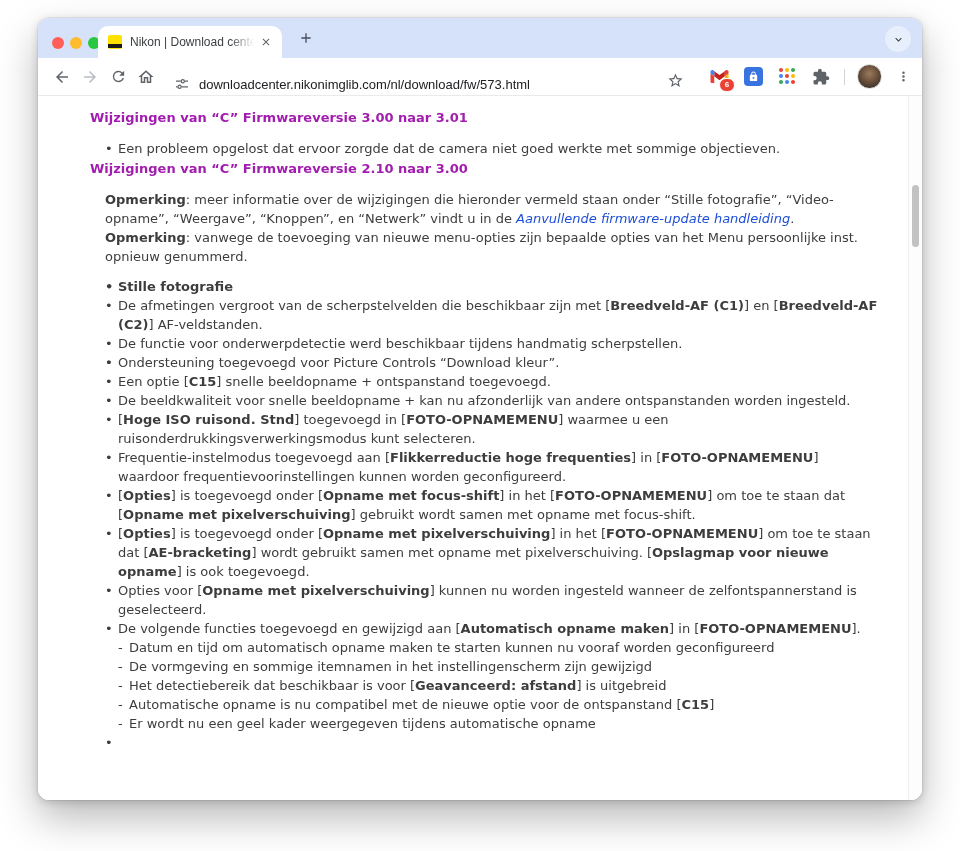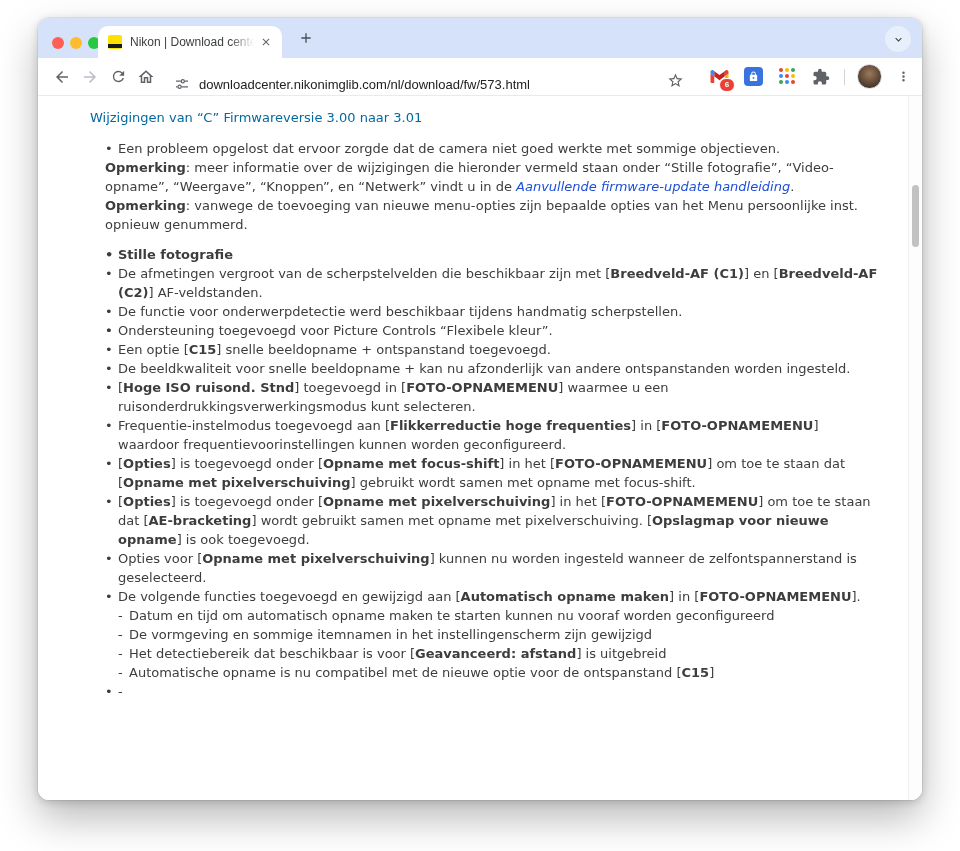--- a/index.html
+++ b/index.html
@@ -53,21 +53,21 @@
   .avatar{width:25px;height:25px;border-radius:50%;background:radial-gradient(circle at 50% 38%,#9a7a5d 0%,#6b503c 45%,#23201e 100%);border:1px solid #dadce0;box-sizing:border-box;}
   .kebab{width:18px;height:22px;display:flex;align-items:center;justify-content:center;color:#5f6368;}
   
   .contentarea{flex:1;position:relative;background:#fff;overflow:hidden;}
   .scrolltrack{position:absolute;right:0;top:0;bottom:0;width:13px;border-left:1px solid #efefef;background:#fdfdfd;}
   .scrollthumb{position:absolute;right:3px;top:89px;width:7px;height:62px;border-radius:4px;background:#c2c2c2;}
   .doc{
     padding:12px 44px 0 52px;font-family:"DejaVu Sans", sans-serif;font-size:13px;line-height:19px;color:#3d3d3d;
   }
   .blk{position:relative;}
-  .blk.h{font-weight:normal;margin:1px 0 12px 0;color:#0369a1;}
+  .blk.h{font-weight:bold;margin:1px 0 12px 0;color:#a21caf;}
   .doc .blk.h:first-child{margin-top:0;}
   .blk.note{margin-left:15px;}
   .blk.bullet,.blk.bbullet{margin-left:15px;padding-left:13px;}
   .blk.bbullet{font-weight:bold;margin-top:11px;}
   .blk.sub{margin-left:28px;padding-left:11px;}
   .marker{position:absolute;left:0;top:0;}
   .bold{font-weight:bold;}
   .link{color:#1d4ed8;font-style:italic;cursor:pointer;}
 </style>
 </head>
@@ -182,41 +182,42 @@
             <path d="M12 8a2 2 0 1 0 0-4 2 2 0 0 0 0 4zm0 2a2 2 0 1 0 0 4 2 2 0 0 0 0-4zm0 6a2 2 0 1 0 0 4 2 2 0 0 0 0-4z"></path>
           </svg>
       </div>
     </div>
   </div>
 
   <div class="contentarea">
     <div class="doc">
         <div class="blk h"><span>Wijzigingen van “C” Firmwareversie 3.00 naar 3.01</span></div>
         <div class="blk bullet"><span class="marker">•</span><span>Een probleem opgelost dat ervoor zorgde dat de camera niet goed werkte met sommige objectieven.</span></div>
+        <div class="blk h"><span>Wijzigingen van “C” Firmwareversie 2.10 naar 3.00</span></div>
         <div class="blk note"><span class="bold">Opmerking</span><span>: meer informatie over de wijzigingen die hieronder vermeld staan onder “Stille fotografie”, “Video-opname”, “Weergave”, “Knoppen”, en “Netwerk” vindt u in de </span><span class="link">Aanvullende firmware-update handleiding</span><span>.</span></div>
         <div class="blk note"><span class="bold">Opmerking</span><span>: vanwege de toevoeging van nieuwe menu-opties zijn bepaalde opties van het Menu persoonlijke inst. opnieuw genummerd.</span></div>
         <div class="blk bbullet"><span class="marker">•</span><span>Stille fotografie</span></div>
         <div class="blk bullet"><span class="marker">•</span><span>De afmetingen vergroot van de scherpstelvelden die beschikbaar zijn met [</span><span class="bold">Breedveld-AF (C1)</span><span>] en [</span><span class="bold">Breedveld-AF (C2)</span><span>] AF-veldstanden.</span></div>
         <div class="blk bullet"><span class="marker">•</span><span>De functie voor onderwerpdetectie werd beschikbaar tijdens handmatig scherpstellen.</span></div>
         <div class="blk bullet"><span class="marker">•</span></div>
-        <div class="blk bullet"><span class="marker">•</span><span>Ondersteuning toegevoegd voor Picture Controls “Flexibele kleur”.</span></div>
+        <div class="blk bullet"><span class="marker">•</span><span>Ondersteuning toegevoegd voor Picture Controls “Download kleur”.</span></div>
         <div class="blk bullet"><span class="marker">•</span><span>Een optie [</span><span class="bold">C15</span><span>] snelle beeldopname + ontspanstand toegevoegd.</span></div>
         <div class="blk bullet"><span class="marker">•</span><span>De beeldkwaliteit voor snelle beeldopname + kan nu afzonderlijk van andere ontspanstanden worden ingesteld.</span></div>
         <div class="blk bullet"><span class="marker">•</span><span>[</span><span class="bold">Hoge ISO ruisond. Stnd</span><span>] toegevoegd in [</span><span class="bold">FOTO-OPNAMEMENU</span><span>] waarmee u een ruisonderdrukkingsverwerkingsmodus kunt selecteren.</span></div>
         <div class="blk bullet"><span class="marker">•</span><span>Frequentie-instelmodus toegevoegd aan [</span><span class="bold">Flikkerreductie hoge frequenties</span><span>] in [</span><span class="bold">FOTO-OPNAMEMENU</span><span>] waardoor frequentievoorinstellingen kunnen worden geconfigureerd.</span></div>
         <div class="blk bullet"><span class="marker">•</span><span>[</span><span class="bold">Opties</span><span>] is toegevoegd onder [</span><span class="bold">Opname met focus-shift</span><span>] in het [</span><span class="bold">FOTO-OPNAMEMENU</span><span>] om toe te staan dat [</span><span class="bold">Opname met pixelverschuiving</span><span>] gebruikt wordt samen met opname met focus-shift.</span></div>
         <div class="blk bullet"><span class="marker">•</span><span>[</span><span class="bold">Opties</span><span>] is toegevoegd onder [</span><span class="bold">Opname met pixelverschuiving</span><span>] in het [</span><span class="bold">FOTO-OPNAMEMENU</span><span>] om toe te staan dat [</span><span class="bold">AE-bracketing</span><span>] wordt gebruikt samen met opname met pixelverschuiving. [</span><span class="bold">Opslagmap voor nieuwe opname</span><span>] is ook toegevoegd.</span></div>
         <div class="blk bullet"><span class="marker">•</span><span>Opties voor [</span><span class="bold">Opname met pixelverschuiving</span><span>] kunnen nu worden ingesteld wanneer de zelfontspannerstand is geselecteerd.</span></div>
         <div class="blk bullet"><span class="marker">•</span><span>De volgende functies toegevoegd en gewijzigd aan [</span><span class="bold">Automatisch opname maken</span><span>] in [</span><span class="bold">FOTO-OPNAMEMENU</span><span>].</span></div>
         <div class="blk sub"><span class="marker">-</span><span>Datum en tijd om automatisch opname maken te starten kunnen nu vooraf worden geconfigureerd</span></div>
         <div class="blk sub"><span class="marker">-</span></div>
         <div class="blk sub"><span class="marker">-</span><span>De vormgeving en sommige itemnamen in het instellingenscherm zijn gewijzigd</span></div>
         <div class="blk sub"><span class="marker">-</span><span>Het detectiebereik dat beschikbaar is voor [</span><span class="bold">Geavanceerd: afstand</span><span>] is uitgebreid</span></div>
         <div class="blk sub"><span class="marker">-</span><span>Automatische opname is nu compatibel met de nieuwe optie voor de ontspanstand [</span><span class="bold">C15</span><span>]</span></div>
-        <div class="blk sub"><span class="marker">-</span></div>
+        <div class="blk sub"><span class="marker">-</span><span>Er wordt nu een geel kader weergegeven tijdens automatische opname</span></div>
         <div class="blk bullet"><span class="marker">•</span></div>
       </div>
     <div class="scrolltrack">
       <div class="scrollthumb"></div>
     </div>
   </div>
 
 </div>
 
 </body></html>

